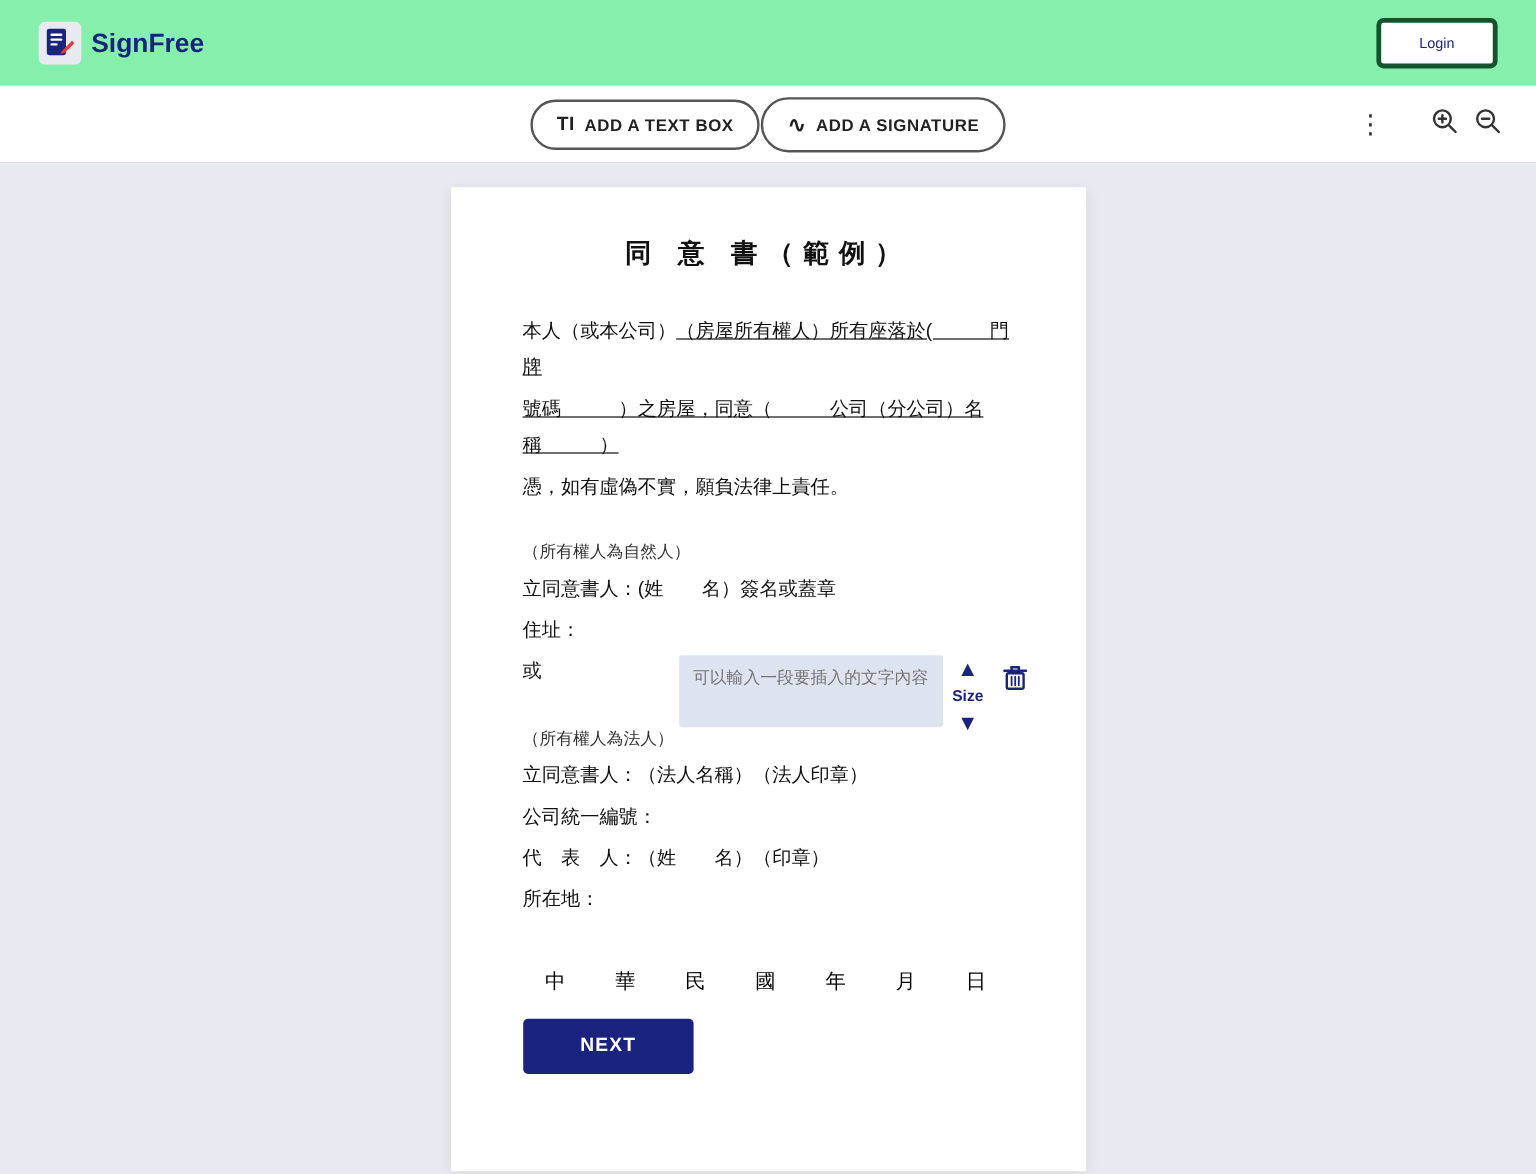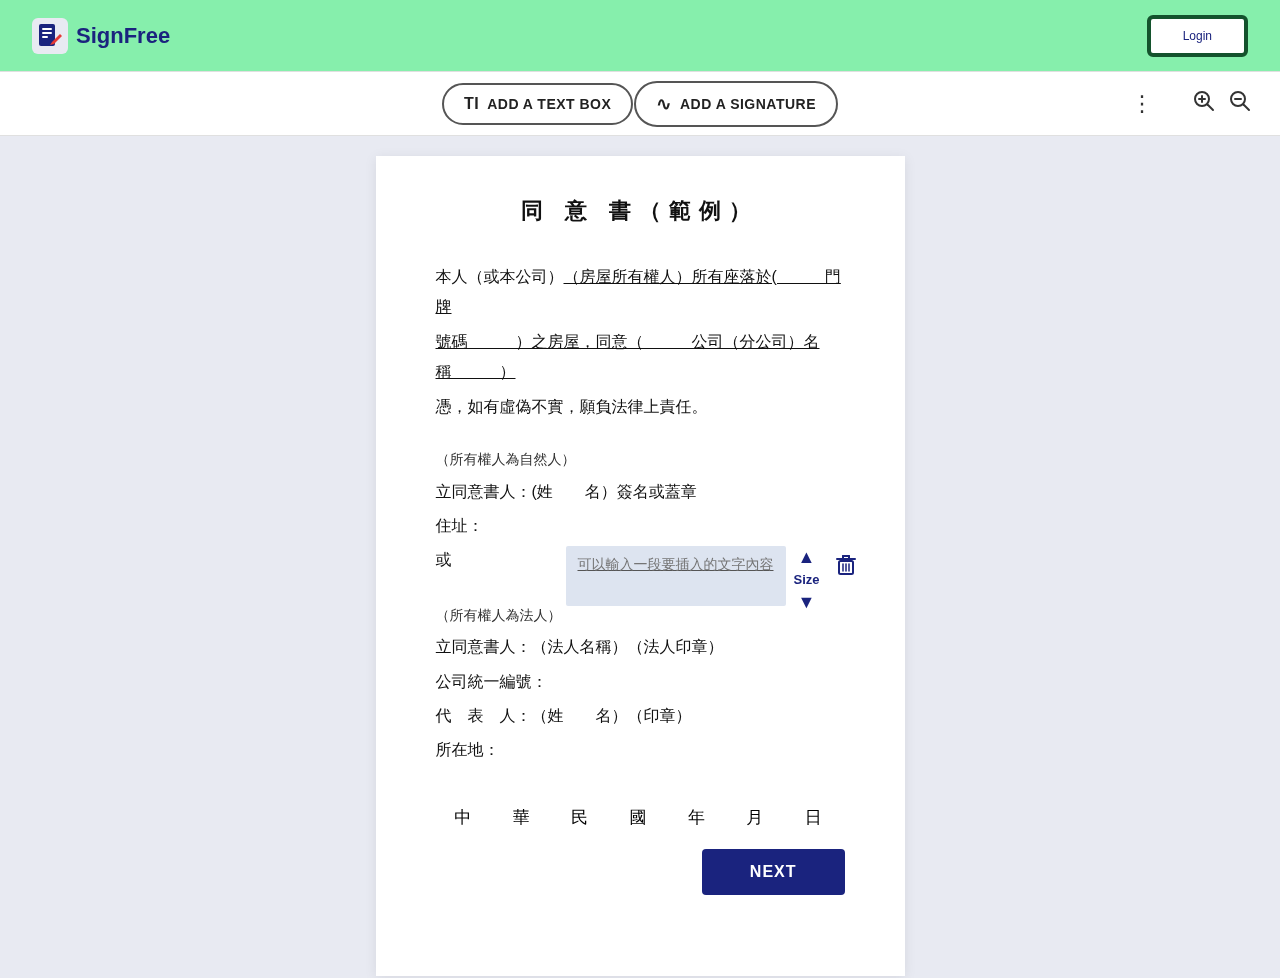--- a/index.html
+++ b/index.html
@@ -167,21 +167,20 @@
       width: 220px;
       min-height: 60px;
       background: #dde4f0;
       border: none;
       padding: 10px 12px;
       font-size: 14px;
       color: #555;
       resize: none;
       outline: none;
       border-radius: 2px;
-      text-decoration: underline;
     }
     .textbox-controls {
       display: flex;
       flex-direction: column;
       align-items: center;
       gap: 4px;
     }
     .size-up-btn, .size-down-btn {
       background: none;
       border: none;
@@ -203,21 +202,21 @@
       padding: 4px;
     }
     .delete-icon-svg {
       width: 28px;
       height: 28px;
     }
 
     
     .next-btn-row {
       display: flex;
-      justify-content: flex-end;
+      justify-content: flex-start;
       margin-top: 20px;
     }
     .next-btn {
       background: #1a237e;
       color: #fff;
       border: none;
       font-size: 16px;
       font-weight: 700;
       padding: 14px 48px;
       border-radius: 4px;

